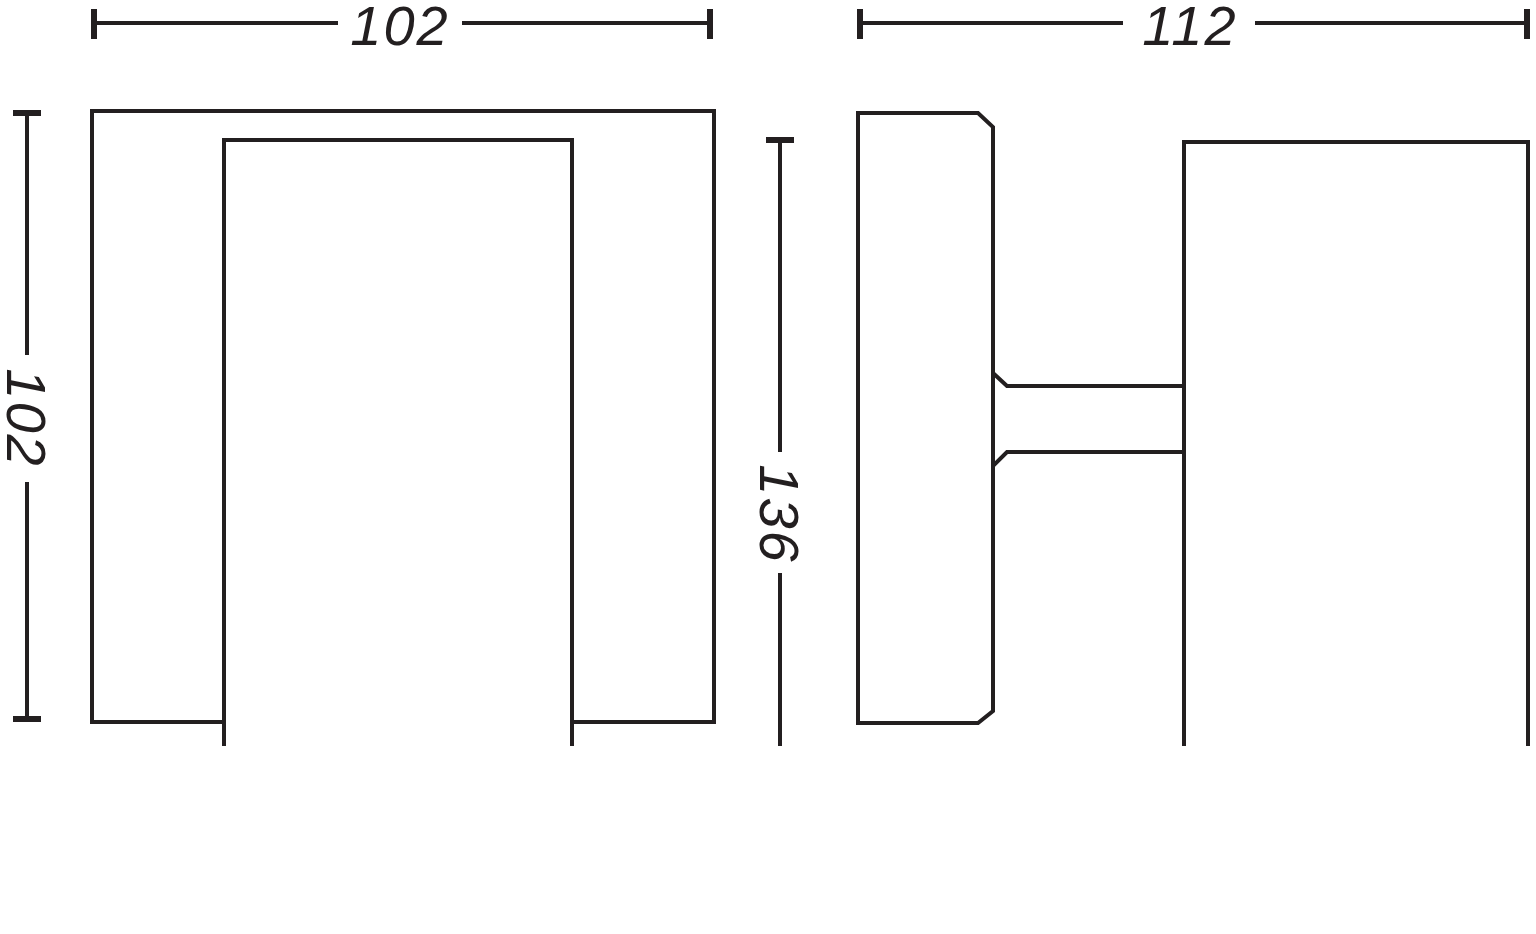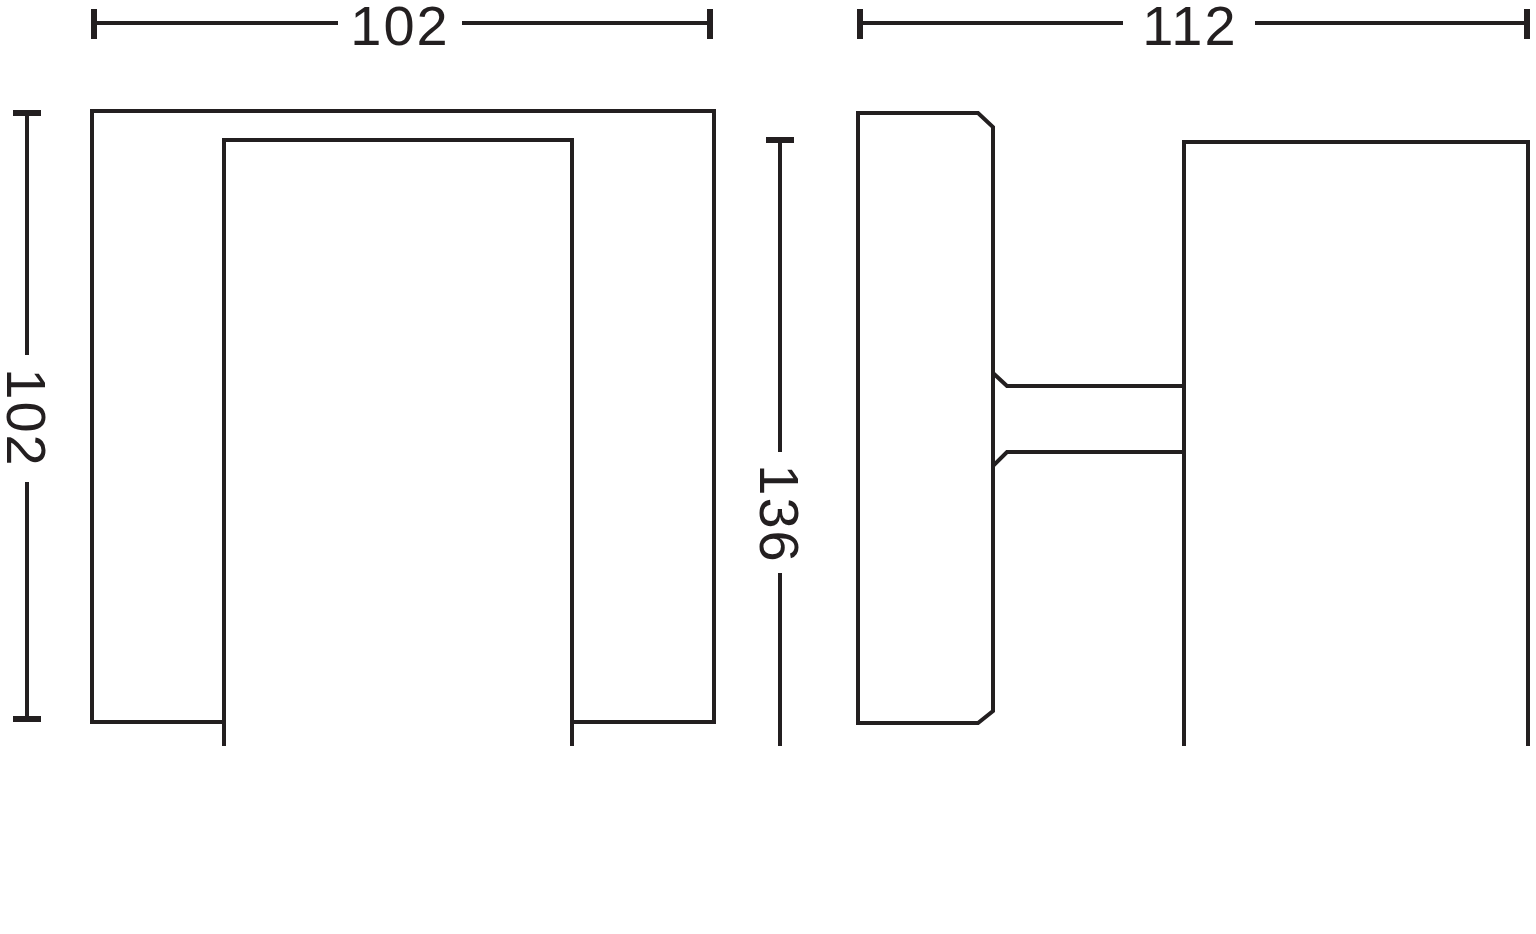--- a/index.html
+++ b/index.html
@@ -7,20 +7,21 @@
     margin: 0;
     padding: 0;
     background: var(--bg);
   }
   .stage {
     position: relative;
     width: 1536px;
     height: 746px;
     background: var(--bg);
     overflow: hidden;
+    font-style: italic;
   }
   svg { display: block; }
   .outline {
     fill: #ffffff;
     stroke: var(--line);
     stroke-width: 4;
     stroke-linejoin: miter;
   }
   .dim-line {
     fill: none;

